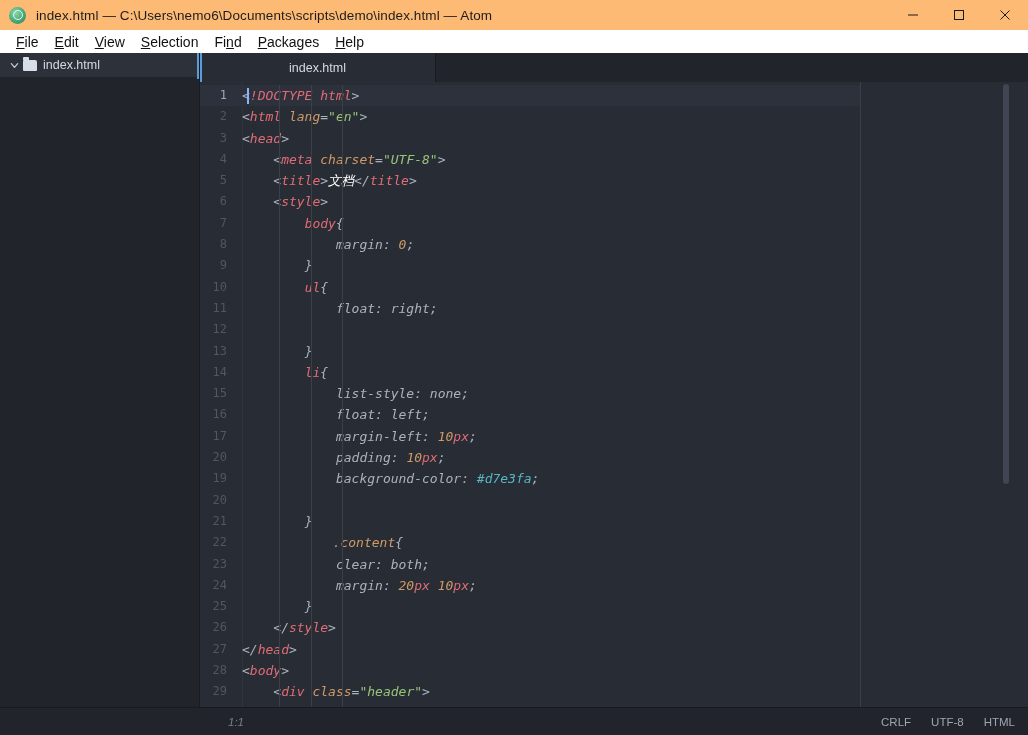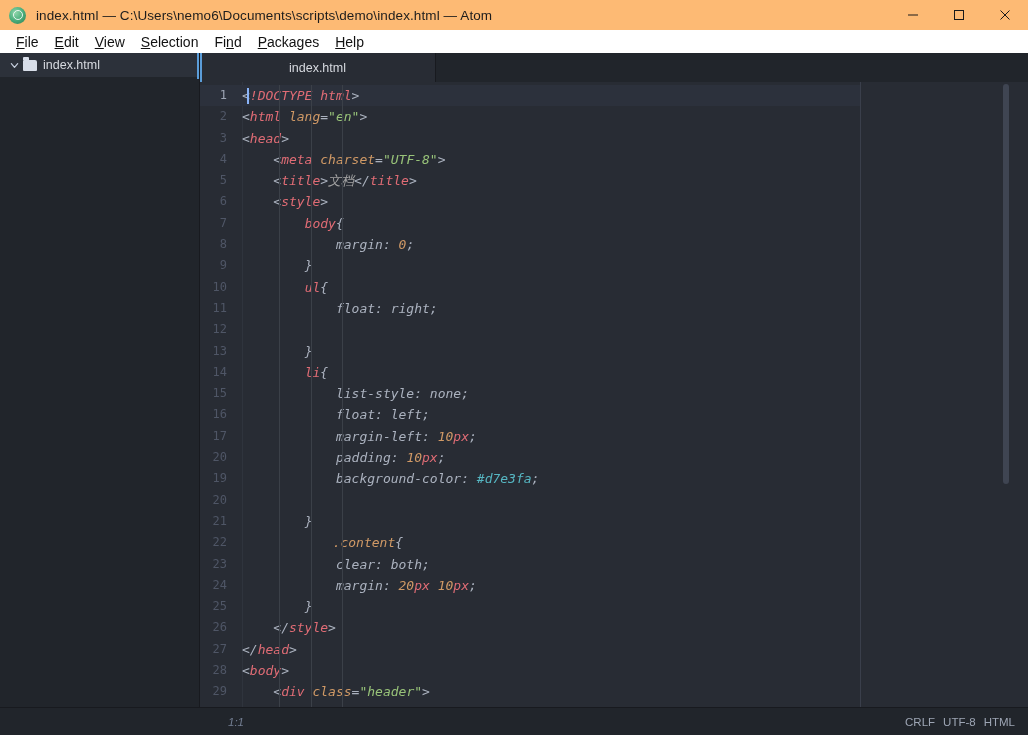--- a/index.html
+++ b/index.html
@@ -278,21 +278,21 @@
   .t-punct    { color: #abb2bf; }
   .t-attr     { color: #d19a66; }
   .t-string   { color: #98c379; }
   .t-sel      { color: #e06c75; }
   .t-class    { color: #d19a66; margin-left: 28px; }
   .t-prop     { color: #abb2bf; }
   .t-num      { color: #d19a66; }
   .t-unit     { color: #e06c75; }
   .t-hex      { color: #56b6c2; }
   .t-brace    { color: #abb2bf; }
-  .t-text     { color: #a3a3a3; }
+  .t-text     { color: #ffffff; }
 
   
   .statusbar {
     position: absolute;
     left: 200px; top: 654px;
     width: 828px; height: 28px;
     background: #21252b;
     display: flex;
     align-items: center;
     box-sizing: border-box;
@@ -301,21 +301,21 @@
   .status-left {
     margin-left: 28px;
     color: #737e92;
     font-size: 11.5px;
     font-style: italic;
   }
   .status-right {
     margin-left: auto;
     margin-right: 13px;
     display: flex;
-    gap: 8px;
+    gap: 20px;
     color: #9da5b4;
     font-size: 11.5px;
   }
   .statusbar-left-fill {
     position: absolute;
     left: 0; top: 654px;
     width: 200px; height: 28px;
     background: #21252b;
     border-top: 1px solid #181a1f;
     box-sizing: border-box;

